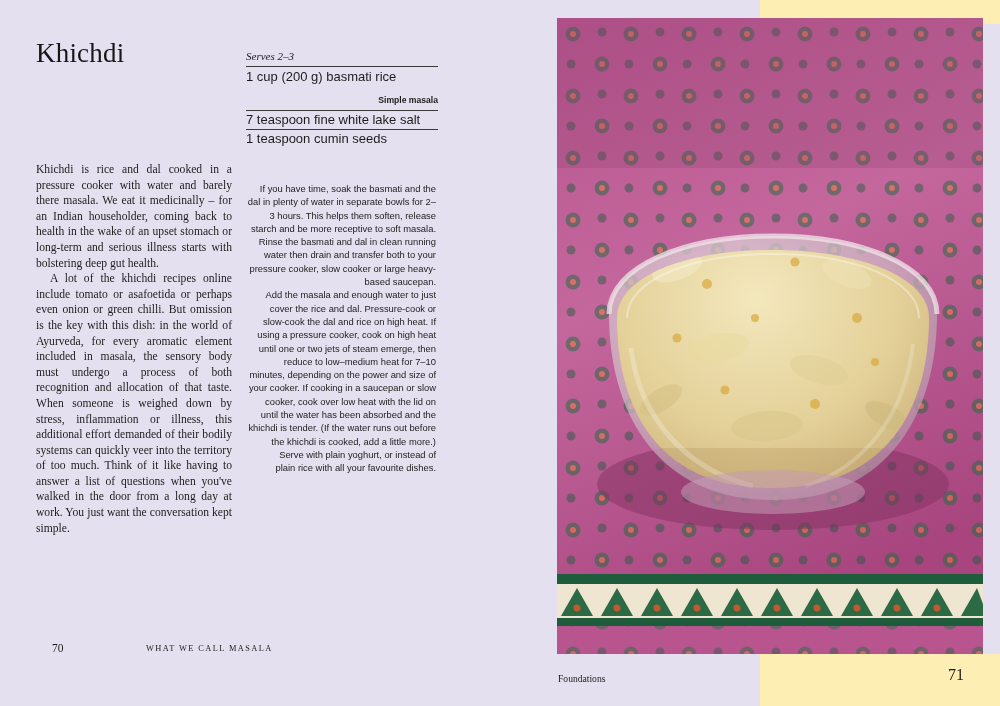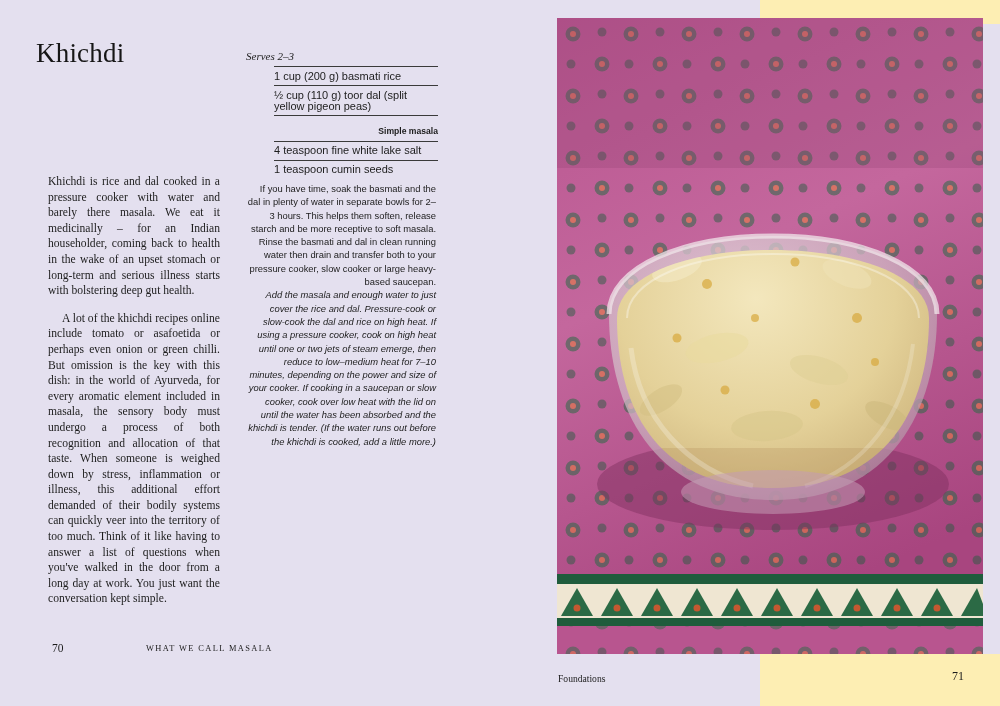--- a/index.html
+++ b/index.html
@@ -54,65 +54,64 @@
     position: absolute;
     left: 36px;
     top: 162px;
     width: 196px;
     font-family: "Liberation Serif", serif;
     font-size: 11.6px;
     line-height: 15.6px;
     color: #1c1c1c;
     text-align: justify;
   }
-  .body-col p { margin: 12px; }
+  .body-col p { margin: 0; }
   .body-col p + p { text-indent: 14px; }
 
   
   .ingredients {
     position: absolute;
     left: 246px;
     top: 50px;
     width: 192px;
     font-family: "Liberation Sans", sans-serif;
     color: #1c1c1c;
   }
   .serves {
     font-family: "Liberation Serif", serif;
     font-style: italic;
     font-size: 11px;
     padding-bottom: 4px;
   }
   .ing-item {
-    font-size: 11px;
+    font-size: 13px;
     line-height: 11px;
     padding: 3.5px 0 3.5px 0;
     border-top: 0.8px solid #3a3a3a;
-    margin-left: 28px;
   }
   .ing-item.last { border-bottom: 0.8px solid #3a3a3a; }
   .ing-group-head {
     font-size: 8.6px;
     font-weight: bold;
     line-height: 11px;
     padding: 10px 0 3.5px 0;
     text-align: right;
   }
   .method {
     position: absolute;
     left: 246px;
     top: 182px;
     width: 190px;
     font-family: "Liberation Sans", sans-serif;
     font-size: 9.4px;
     line-height: 13.3px;
     color: #1c1c1c;
   }
   .method p { margin: 0; text-align: right; }
-  .method p + p { text-indent: 12px; font-style: italic; }
+  .method p + p { text-indent: 12px; }
 
   
   .photo {
     position: absolute;
     left: 557px;
     top: 18px;
     width: 426px;
     height: 636px;
     overflow: hidden;
     background: #b0568f;
@@ -143,21 +142,21 @@
     bottom: 22px;
     font-family: "Liberation Serif", serif;
     font-size: 9.6px;
     color: #1c1c1c;
   }
   .folio-right {
     position: absolute;
     right: 36px;
     bottom: 22px;
     font-family: "Liberation Serif", serif;
-    font-size: 12px;
+    font-size: 16px;
     color: #1c1c1c;
   }
 </style>
 </head>
 <body>
 
 <div class="page">
 
   <div class="spread-bg"></div>
   <div class="yellow-top"></div>
@@ -168,29 +167,29 @@
     <div class="recipe-title">Khichdi</div>
 
     <div class="body-col">
       <p>Khichdi is rice and dal cooked in a pressure cooker with water and barely there masala. We eat it medicinally – for an Indian householder, coming back to health in the wake of an upset stomach or long-term and serious illness starts with bolstering deep gut health.</p>
       <p>A lot of the khichdi recipes online include tomato or asafoetida or perhaps even onion or green chilli. But omission is the key with this dish: in the world of Ayurveda, for every aromatic element included in masala, the sensory body must undergo a process of both recognition and allocation of that taste. When someone is weighed down by stress, inflammation or illness, this additional effort demanded of their bodily systems can quickly veer into the territory of too much. Think of it like having to answer a list of questions when you've walked in the door from a long day at work. You just want the conversation kept simple.</p>
     </div>
 
     <div class="ingredients">
       <div class="serves">Serves 2–3</div>
       <div class="ing-item">1 cup (200 g) basmati rice</div>
-      <div class="ing-item last">½ cup (110 g) toor dal (split yellow pigeon peas)</div>
       <div class="ing-group-head">Simple masala</div>
-      <div class="ing-item">4 teaspoon fine white lake salt</div>
+      <div class="ing-item">7 teaspoon fine white lake salt</div>
       <div class="ing-item">1 teaspoon cumin seeds</div>
     </div>
 
     <div class="method">
       <p>If you have time, soak the basmati and the dal in plenty of water in separate bowls for 2–3 hours. This helps them soften, release starch and be more receptive to soft masala. Rinse the basmati and dal in clean running water then drain and transfer both to your pressure cooker, slow cooker or large heavy-based saucepan.</p>
       <p>Add the masala and enough water to just cover the rice and dal. Pressure-cook or slow-cook the dal and rice on high heat. If using a pressure cooker, cook on high heat until one or two jets of steam emerge, then reduce to low–medium heat for 7–10 minutes, depending on the power and size of your cooker. If cooking in a saucepan or slow cooker, cook over low heat with the lid on until the water has been absorbed and the khichdi is tender. (If the water runs out before the khichdi is cooked, add a little more.)</p>
+      <p>Serve with plain yoghurt, or instead of plain rice with all your favourite dishes.</p>
     </div>
 
     <div class="folio-left">70</div>
     <div class="running-left">WHAT WE CALL MASALA</div>
   </div>
 
   <div class="photo">
     <svg width="426" height="636" viewBox="0 0 426 636" xmlns="http://www.w3.org/2000/svg" aria-hidden="true">
       <defs>
         <linearGradient id="cloth" x1="0" y1="0" x2="0.3" y2="1">

